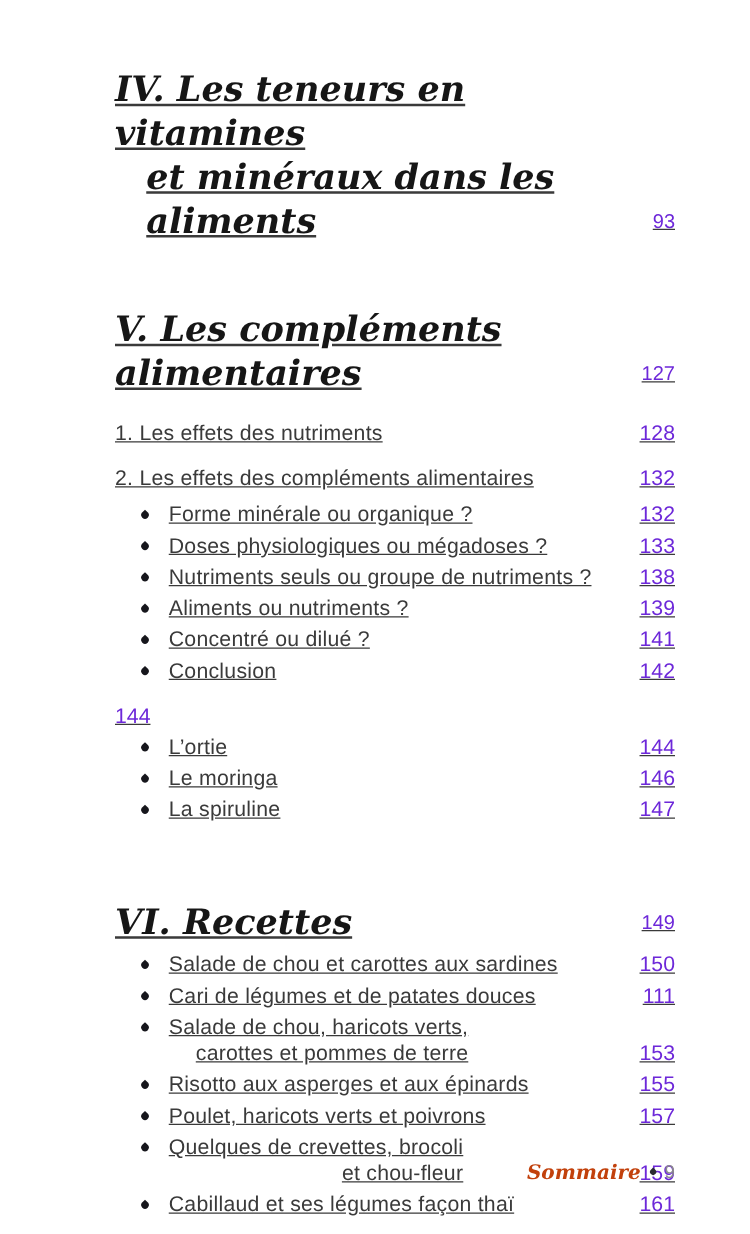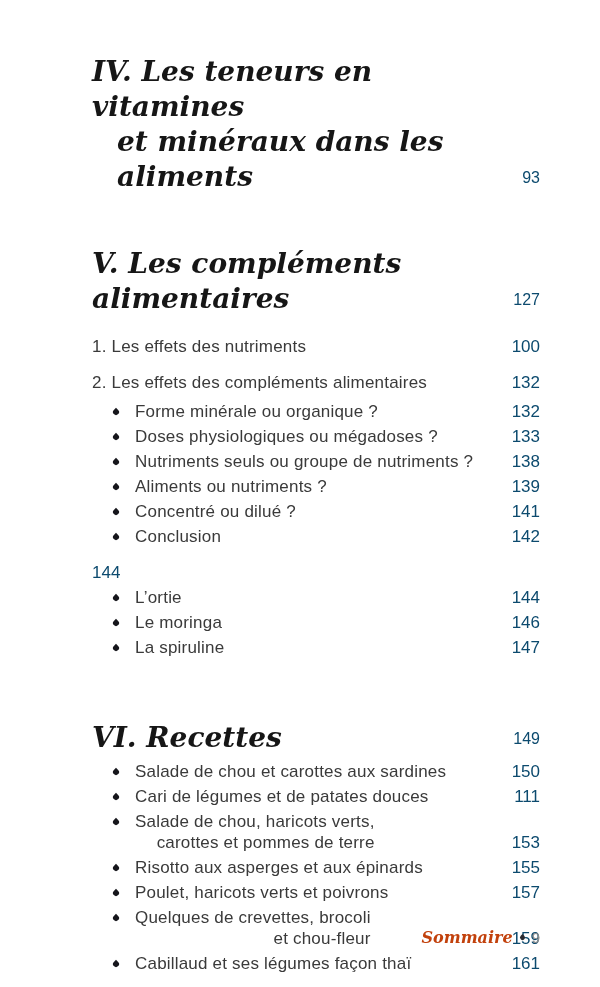--- a/index.html
+++ b/index.html
@@ -5,20 +5,21 @@
   html,body { margin:0; padding:0; background:#ffffff; }
   .page {
     position:relative;
     width:600px; height:987px;
     background:#ffffff;
     box-sizing:border-box;
     padding:54px 60px 0 92px;
     font-family:"Liberation Sans", sans-serif;
     color:#3a3a3a;
     overflow:hidden;
+    text-decoration:underline;
   }
   .row { display:flex; align-items:flex-end; justify-content:space-between; }
   .entry { display:flex; align-items:flex-start; min-width:0; }
   .lines { min-width:0; }
   .lines .line { display:block; font-size:17px; line-height:21px; letter-spacing:0.2px; }
   
   .chapter .lines .line {
     font-family:"DejaVu Serif", serif;
     font-style:italic; font-weight:bold;
     font-size:28px; line-height:35px;
@@ -28,21 +29,21 @@
   .numbered .cont { padding-left:15px; }
   .with-bullet { padding-left:21px; }
   .bullet {
     flex:0 0 auto;
     width:6px; height:6px;
     background:#16161c;
     border-radius:0 50% 50% 50%;
     transform:rotate(45deg);
     margin:8px 16px 0 0;
   }
-  .pagenum { font-size:17px; line-height:21px; color:#0c4a6e; white-space:nowrap; }
+  .pagenum { font-size:17px; line-height:21px; color:#6d28d9; white-space:nowrap; }
   .chapter .pagenum { font-size:16px; margin-bottom:6px; }
   
   .mt4  { margin-top:4px;text-align:right; }
   .mt6  { margin-top:6px; }
   .mt8  { margin-top:8px; }
   .mt15 { margin-top:15px; }
   .mt20 { margin-top:20px; }
   .mt52 { margin-top:52px; }
   .mt62 { margin-top:62px; }
   
@@ -86,21 +87,21 @@
     </div>
     <span class="pagenum">127</span>
   </div>
 
   <div class="row numbered mt20">
     <div class="entry">
       <div class="lines">
         <span class="line">1. Les effets des nutriments</span>
       </div>
     </div>
-    <span class="pagenum">100</span>
+    <span class="pagenum">128</span>
   </div>
 
   <div class="row numbered mt15">
     <div class="entry">
       <div class="lines">
         <span class="line">2. Les effets des compléments alimentaires</span>
       </div>
     </div>
     <span class="pagenum">132</span>
   </div>

